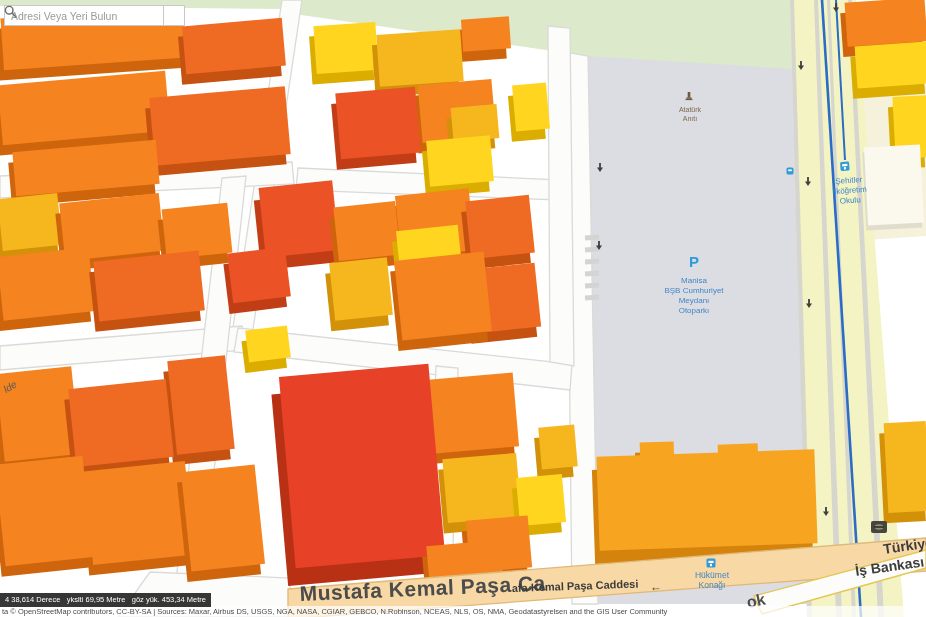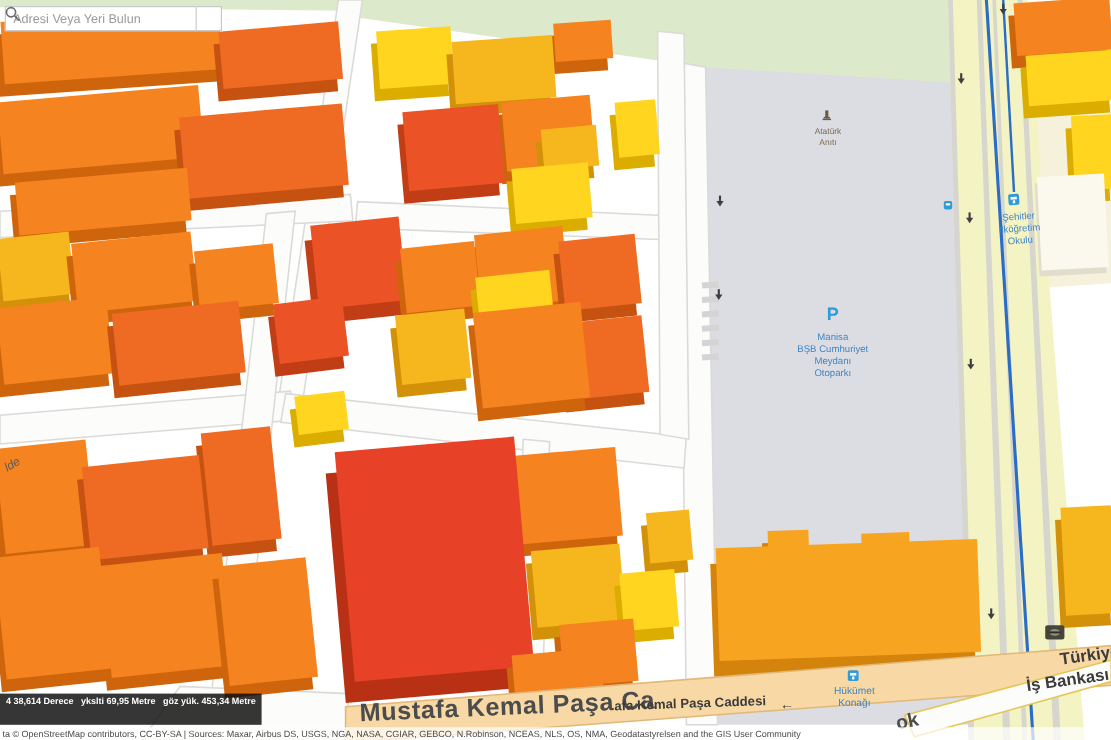--- a/index.html
+++ b/index.html
@@ -6,22 +6,22 @@
   .stage{position:relative;width:926px;height:617px;overflow:hidden;background:#ffffff;
          font-family:"Liberation Sans",sans-serif;}
   svg{position:absolute;left:0;top:0;}
   svg text{font-family:"Liberation Sans",sans-serif;}
   .search{position:absolute;left:4px;top:5px;display:flex;gap:0;z-index:20;}
   .search input{width:146px;height:19px;border:1px solid #c9c9c9;background:#fff;
     font-family:"Liberation Sans",sans-serif;font-size:10.5px;color:#444;padding:0 6px;outline:none;}
   .search input::placeholder{color:#9a9a9a;}
   .search .btn{width:21px;height:21px;border:1px solid #c9c9c9;border-left:none;background:#fff;
     display:flex;align-items:center;justify-content:center;cursor:pointer;padding:0;}
-  .statusbar{position:absolute;left:0;top:578px;height:26px;background:rgba(10,10,10,0.82);
-    color:#fff;font-size:7.5px;line-height:14px;padding:0 5px;white-space:pre;z-index:20;font-weight:bold;}
+  .statusbar{position:absolute;left:0;top:593px;height:14px;background:rgba(10,10,10,0.82);
+    color:#fff;font-size:7.5px;line-height:14px;padding:0 5px;white-space:pre;z-index:20;}
   .attribution{position:absolute;left:0;bottom:0;width:926px;height:11px;
     background:rgba(255,255,255,0.72);color:#4a4a4a;font-size:7.5px;line-height:11px;
     padding-left:2px;white-space:nowrap;overflow:hidden;z-index:19;}
 </style>
 </head>
 <body>
 
 <div class="stage">
   <svg id="map-svg" width="926" height="617" viewBox="0 0 926 617">
       <polygon points="0,0 290,0 290,9 0,6" fill="#dde9cb"></polygon>

